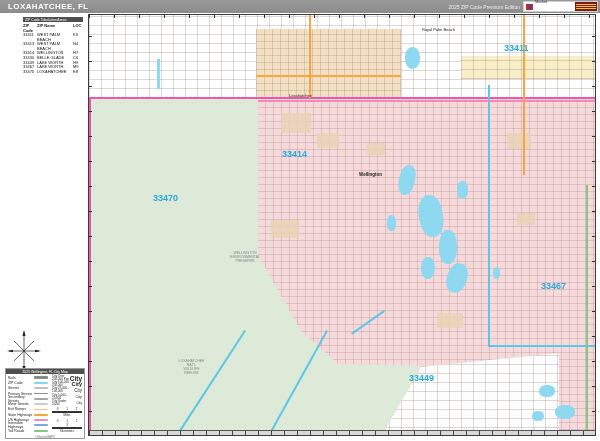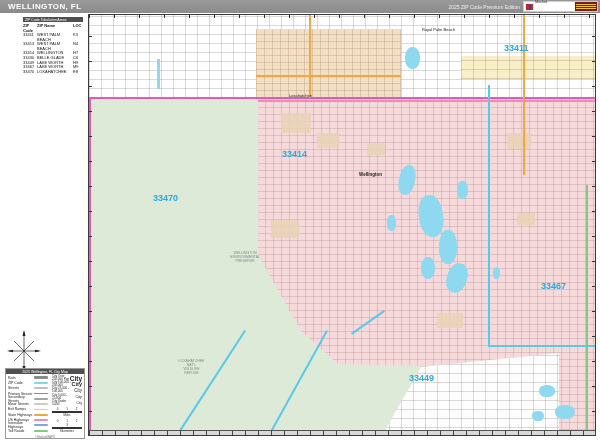--- a/index.html
+++ b/index.html
@@ -74,21 +74,21 @@
   .scale .ticks { text-align:center; font-size:3px; word-spacing:7px; }
   .scale .bar { height:2px; border:0.5px solid #333;
       background-image:repeating-linear-gradient(90deg,#333 0 7px,#fff 7px 14px); }
   .scale .unit { text-align:center; font-size:3px; }
   #legend .foot { text-align:center; font-size:3px; color:#777; margin-top:1px; }
 </style>
 </head>
 <body>
 
 <div id="topbar">
-  <span class="title">WELLINGTON, FL</span>
+  <span class="title">LOXAHATCHEE, FL</span>
   <span class="edition">2025 ZIP Code Premium Edition</span>
   <div id="logo">
     <span class="flag"></span>
     <span>
       <span class="brandtop">Market</span><br>
       <span class="brandmain">MAPS</span>
     </span>
     <span class="subbox">
         <i></i>
         <i></i>

